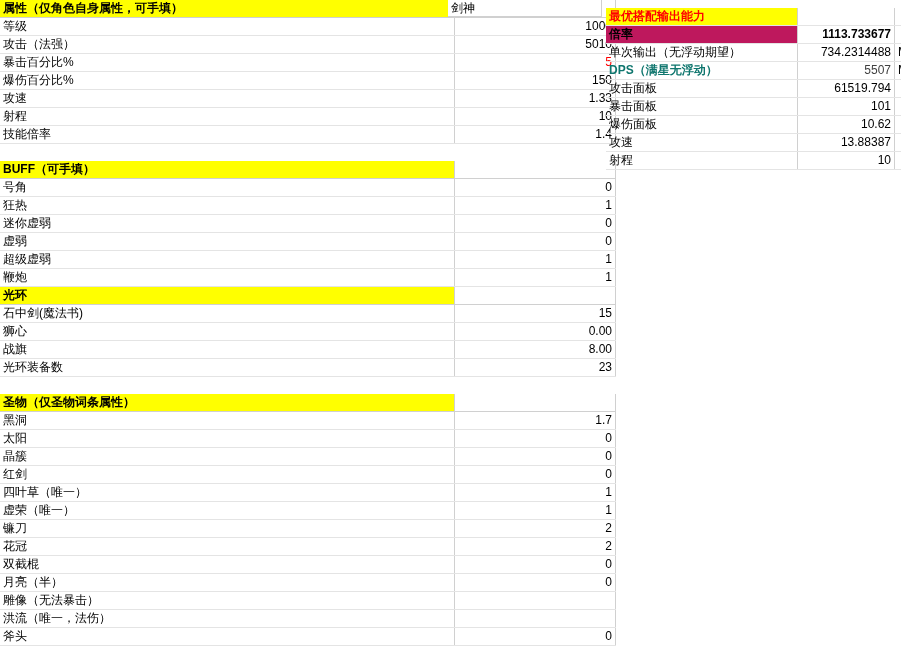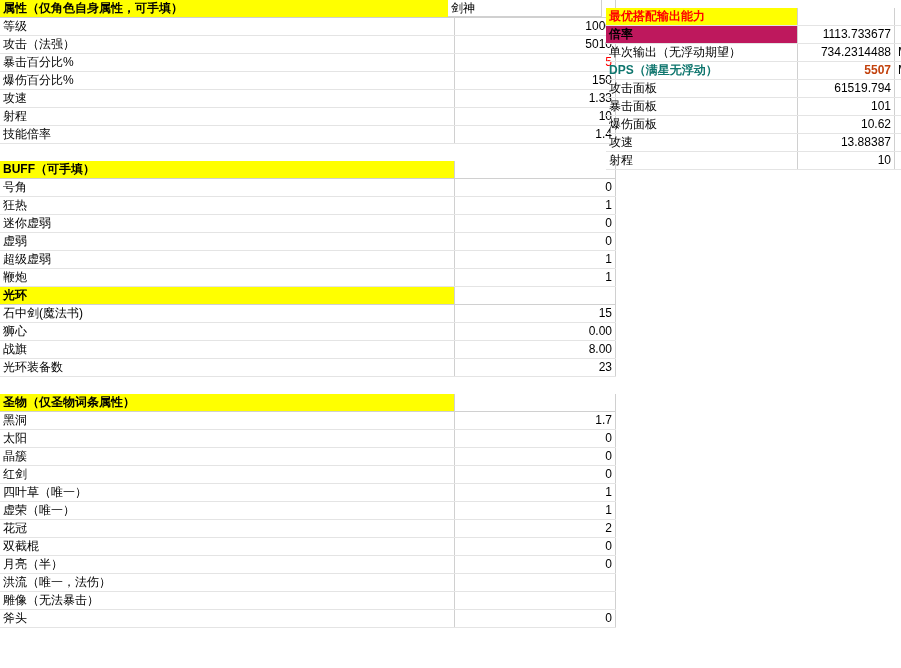--- a/index.html
+++ b/index.html
@@ -88,23 +88,23 @@
     background: #ffff00;
     font-weight: bold;
     color: #ff0000;
     border-bottom: 1px solid #d0d0d0;
   }
   .rhdr .rcol-value, .rhdr .rcol-unit { background: #ffffff; color: #000; }
   .rsub td {
     background: #be185d;
     font-weight: bold;
   }
-  .rsub .rcol-value, .rsub .rcol-unit { background: #ffffff; font-weight: normal; }
+  .rsub .rcol-value, .rsub .rcol-unit { background: #ffffff; font-weight: bold; }
   .red-bold td { color: #0f766e; font-weight: bold; }
-  .red-bold .rcol-value { color: #c2410c; font-weight: bold; }
+  .red-bold .rcol-value { color: #404040; font-weight: normal; }
   .red-bold .rcol-unit { color: #000000; font-weight: normal; }
   .redtxt { color: #ff0000; }
 </style>
 </head>
 <body>
 
 <div class="sheet">
 
   <div class="left-block">
     <table>
@@ -225,37 +225,41 @@
         </tr>
         <tr class="row-line">
           <td class="col-label">四叶草（唯一）</td>
           <td class="col-value">1</td>
         </tr>
         <tr class="row-line">
           <td class="col-label">虚荣（唯一）</td>
           <td class="col-value">1</td>
         </tr>
         <tr class="row-line">
+          <td class="col-label">镰刀</td>
+          <td class="col-value">2</td>
+        </tr>
+        <tr class="row-line">
           <td class="col-label">花冠</td>
           <td class="col-value">2</td>
         </tr>
         <tr class="row-line">
           <td class="col-label">双截棍</td>
           <td class="col-value">0</td>
         </tr>
         <tr class="row-line">
           <td class="col-label">月亮（半）</td>
           <td class="col-value">0</td>
         </tr>
         <tr class="row-line">
+          <td class="col-label">雕像（无法暴击）</td>
+          <td class="col-value"></td>
+        </tr>
+        <tr class="row-line">
           <td class="col-label">洪流（唯一，法伤）</td>
-          <td class="col-value"></td>
-        </tr>
-        <tr class="row-line">
-          <td class="col-label">雕像（无法暴击）</td>
           <td class="col-value"></td>
         </tr>
         <tr class="row-line">
           <td class="col-label">斧头</td>
           <td class="col-value">0</td>
         </tr>
 
       </tbody>
     </table>
   </div>

